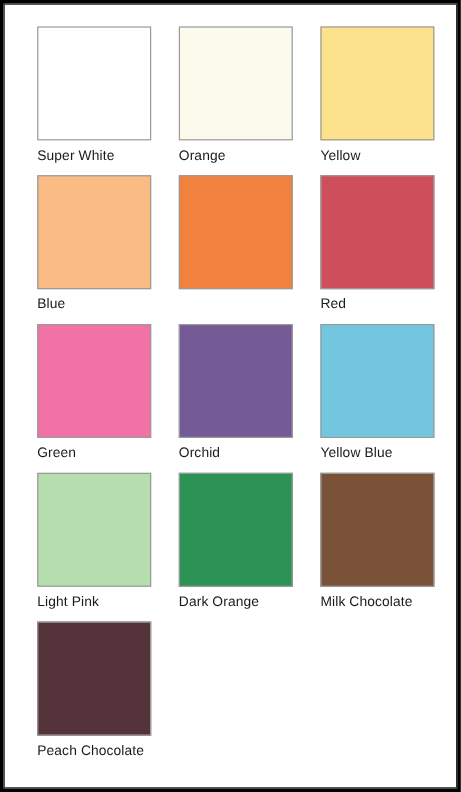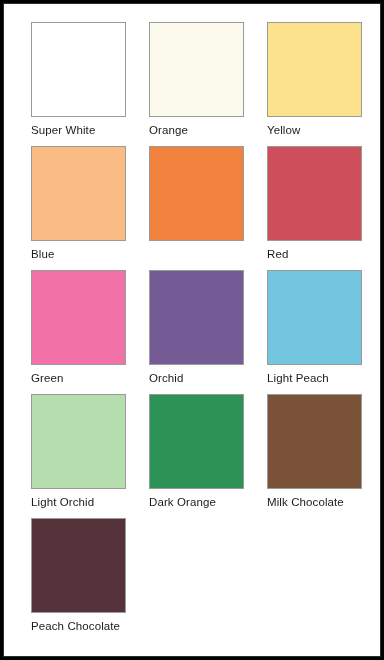--- a/index.html
+++ b/index.html
@@ -109,26 +109,26 @@
         </div>
 
         <div class="swatch-cell">
           <span class="swatch-box" style="background-color: rgb(116, 91, 150);"></span>
           <span class="swatch-label">Orchid</span>
         </div>
 
 
         <div class="swatch-cell">
           <span class="swatch-box" style="background-color: rgb(115, 198, 224);"></span>
-          <span class="swatch-label">Light Peach</span>
+          <span class="swatch-label">Yellow Blue</span>
         </div>
 
         <div class="swatch-cell">
           <span class="swatch-box" style="background-color: rgb(182, 221, 174);"></span>
-          <span class="swatch-label">Light Orchid</span>
+          <span class="swatch-label">Light Pink</span>
         </div>
 
         <div class="swatch-cell">
           <span class="swatch-box" style="background-color: rgb(45, 146, 85);"></span>
           <span class="swatch-label">Dark Orange</span>
         </div>
 
         <div class="swatch-cell">
           <span class="swatch-box" style="background-color: rgb(122, 82, 56);"></span>
           <span class="swatch-label">Milk Chocolate</span>

